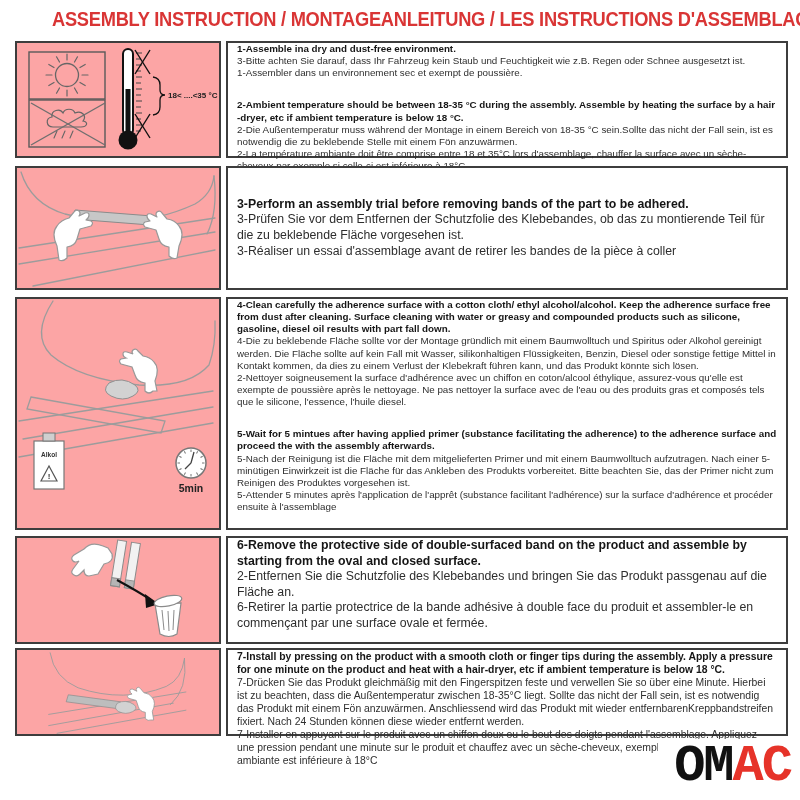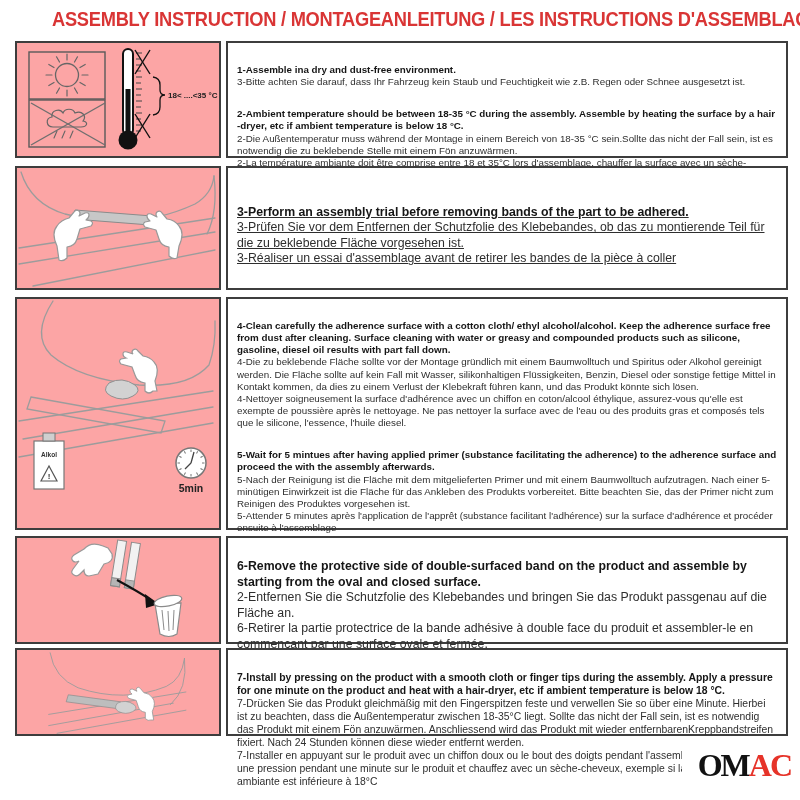--- a/index.html
+++ b/index.html
@@ -3,36 +3,36 @@
 <meta charset="utf-8">
 <style>
   html,body{margin:0;padding:0;background:#fff;}
   .sheet{position:relative;width:800px;height:800px;background:#fff;overflow:hidden;
          font-family:"Liberation Sans",sans-serif;color:#2e2e2e;}
   .title{margin:7px 0 0;text-align:center;font-size:21px;font-weight:bold;color:#d93535;
          letter-spacing:-0.3px;white-space:nowrap;transform:scaleX(.87);transform-origin:50% 50%;}
   .table{position:absolute;left:15px;top:41px;width:773px;}
   .row{display:flex;gap:5px;}
   .icon-cell{flex:0 0 206px;border:2px solid #3d3d3d;background:#fca5a5;box-sizing:border-box;}
-  .text-cell{flex:1;border:2px solid #3d3d3d;background:#fff;box-sizing:border-box;padding:21px 9px;}
+  .text-cell{flex:1;border:2px solid #3d3d3d;background:#fff;box-sizing:border-box;padding:0 9px;}
   .r1{height:117px;margin-bottom:8px;}
   .r2{height:124px;margin-bottom:7px;}
   .r3{height:233px;margin-bottom:6px;}
   .r4{height:108px;margin-bottom:4px;border-radius:12px;}
   .r5{height:88px;margin-bottom:0;}
   .small{font-size:9.8px;line-height:1.24;}
   .small5{font-size:10.4px;line-height:1.25;}
   .med{font-size:12.3px;line-height:1.27;}
-  .center{display:flex;flex-direction:column;justify-content:flex-end;text-decoration:underline;}
+  .center{display:flex;flex-direction:column;justify-content:center;}
   p{margin:0;}
   .b{font-weight:bold;color:#161616;}
   .group + .group{margin-top:20px;}
   svg{display:block;width:100%;height:100%;}
-  .logo{position:absolute;right:9px;bottom:19px;background:#fff;padding:2px 0 0 16px;
-        font-family:Liberation Serif, serif;font-weight:bold;font-size:32px;
+  .logo{position:absolute;right:9px;bottom:7px;background:#fff;padding:2px 0 0 16px;
+        font-family:Liberation Mono, monospace;font-weight:bold;font-size:52px;
         letter-spacing:-2px;line-height:1;}
   .logo .blk{color:#111;}
   .logo .red{color:#e63329;}
 </style>
 </head>
 <body>
 
 <div class="sheet">
 
   <h1 class="title">ASSEMBLY INSTRUCTION / MONTAGEANLEITUNG / LES INSTRUCTIONS D'ASSEMBLAGE</h1>
@@ -104,20 +104,21 @@
             </g>
             <path d="M136 34 Q143 35 143 42 L143 47 Q143 52 148 52 Q143 52 143 57 L143 64 Q143 71 136 72" fill="none" stroke="#111" stroke-width="1.3"></path>
           </g>
           <text x="151" y="55" font-size="8" font-weight="bold" fill="#222">18&lt; ....&lt;35 °C</text>
         </svg>
       </div>
       <div class="text-cell small">
         <div class="group">
           <p class="b">1-Assemble ina dry and dust-free environment.</p>
           <p>3-Bitte achten Sie darauf, dass Ihr Fahrzeug kein Staub und Feuchtigkeit wie z.B. Regen oder Schnee ausgesetzt ist.</p>
+          <p>1-Assembler dans un environnement sec et exempt de poussière.</p>
         </div>
         <div class="group">
           <p class="b">2-Ambient temperature should be between 18-35 °C  during the assembly. Assemble by heating the surface by a hair -dryer, etc if ambient temperature is below 18 °C.</p>
           <p>2-Die Außentemperatur muss während der Montage in einem Bereich von 18-35 °C  sein.Sollte das nicht der Fall sein, ist es notwendig die zu beklebende Stelle mit einem Fön anzuwärmen.</p>
           <p>2-La température ambiante doit être comprise entre 18 et 35°C lors d'assemblage, chauffer la surface avec un sèche-cheveux par exemple si celle-ci est inférieure à 18°C.</p>
         </div>
       </div>
     </div>
 
     <div class="row r2">
@@ -185,21 +186,21 @@
             </g>
             <path d="M174 164 L177 153 M174 164 L168 170" fill="none" stroke="#444" stroke-width="1.3"></path>
             <text x="174" y="193" font-size="10.5" font-weight="600" text-anchor="middle" fill="#222">5min</text>
           </g>
         </svg>
       </div>
       <div class="text-cell small">
         <div class="group">
           <p class="b">4-Clean carefully the adherence surface with a cotton cloth/ ethyl alcohol/alcohol. Keep the adherence surface free from dust after cleaning. Surface cleaning with water or greasy and compounded products such as silicone, gasoline, diesel oil results with part fall down.</p>
           <p>4-Die zu beklebende Fläche sollte vor der Montage gründlich mit einem Baumwolltuch und Spiritus oder Alkohol gereinigt werden. Die Fläche sollte auf kein Fall mit Wasser, silikonhaltigen Flüssigkeiten, Benzin, Diesel oder sonstige fettige Mittel in Kontakt kommen, da dies zu einem Verlust der Klebekraft führen kann, und das Produkt könnte sich lösen.</p>
-          <p>4-Nettoyer soigneusement la surface d'adhérence avec un chiffon en coton/alcool éthylique, assurez-vous qu'elle est exempte de poussière après le nettoyage. Ne pas nettoyer la surface avec de l'eau ou des produits gras et composés tels que le silicone, l'essence, l'huile diesel.</p>
+          <p>2-Nettoyer soigneusement la surface d'adhérence avec un chiffon en coton/alcool éthylique, assurez-vous qu'elle est exempte de poussière après le nettoyage. Ne pas nettoyer la surface avec de l'eau ou des produits gras et composés tels que le silicone, l'essence, l'huile diesel.</p>
         </div>
         <div class="group">
           <p class="b">5-Wait for 5 mintues after having applied primer (substance facilitating the adherence) to the adherence surface and proceed the with the assembly afterwards.</p>
           <p>5-Nach der Reinigung ist die Fläche mit dem mitgelieferten Primer und mit einem Baumwolltuch aufzutragen. Nach einer 5-minütigen Einwirkzeit ist die Fläche für das Ankleben des Produkts vorbereitet. Bitte beachten Sie, das der Primer nicht zum Reinigen des Produktes vorgesehen ist.</p>
           <p>5-Attender 5 minutes après l'application de l'apprêt (substance facilitant l'adhérence) sur la surface d'adhérence et procéder ensuite à l'assemblage</p>
         </div>
       </div>
     </div>
 
     <div class="row r4">

